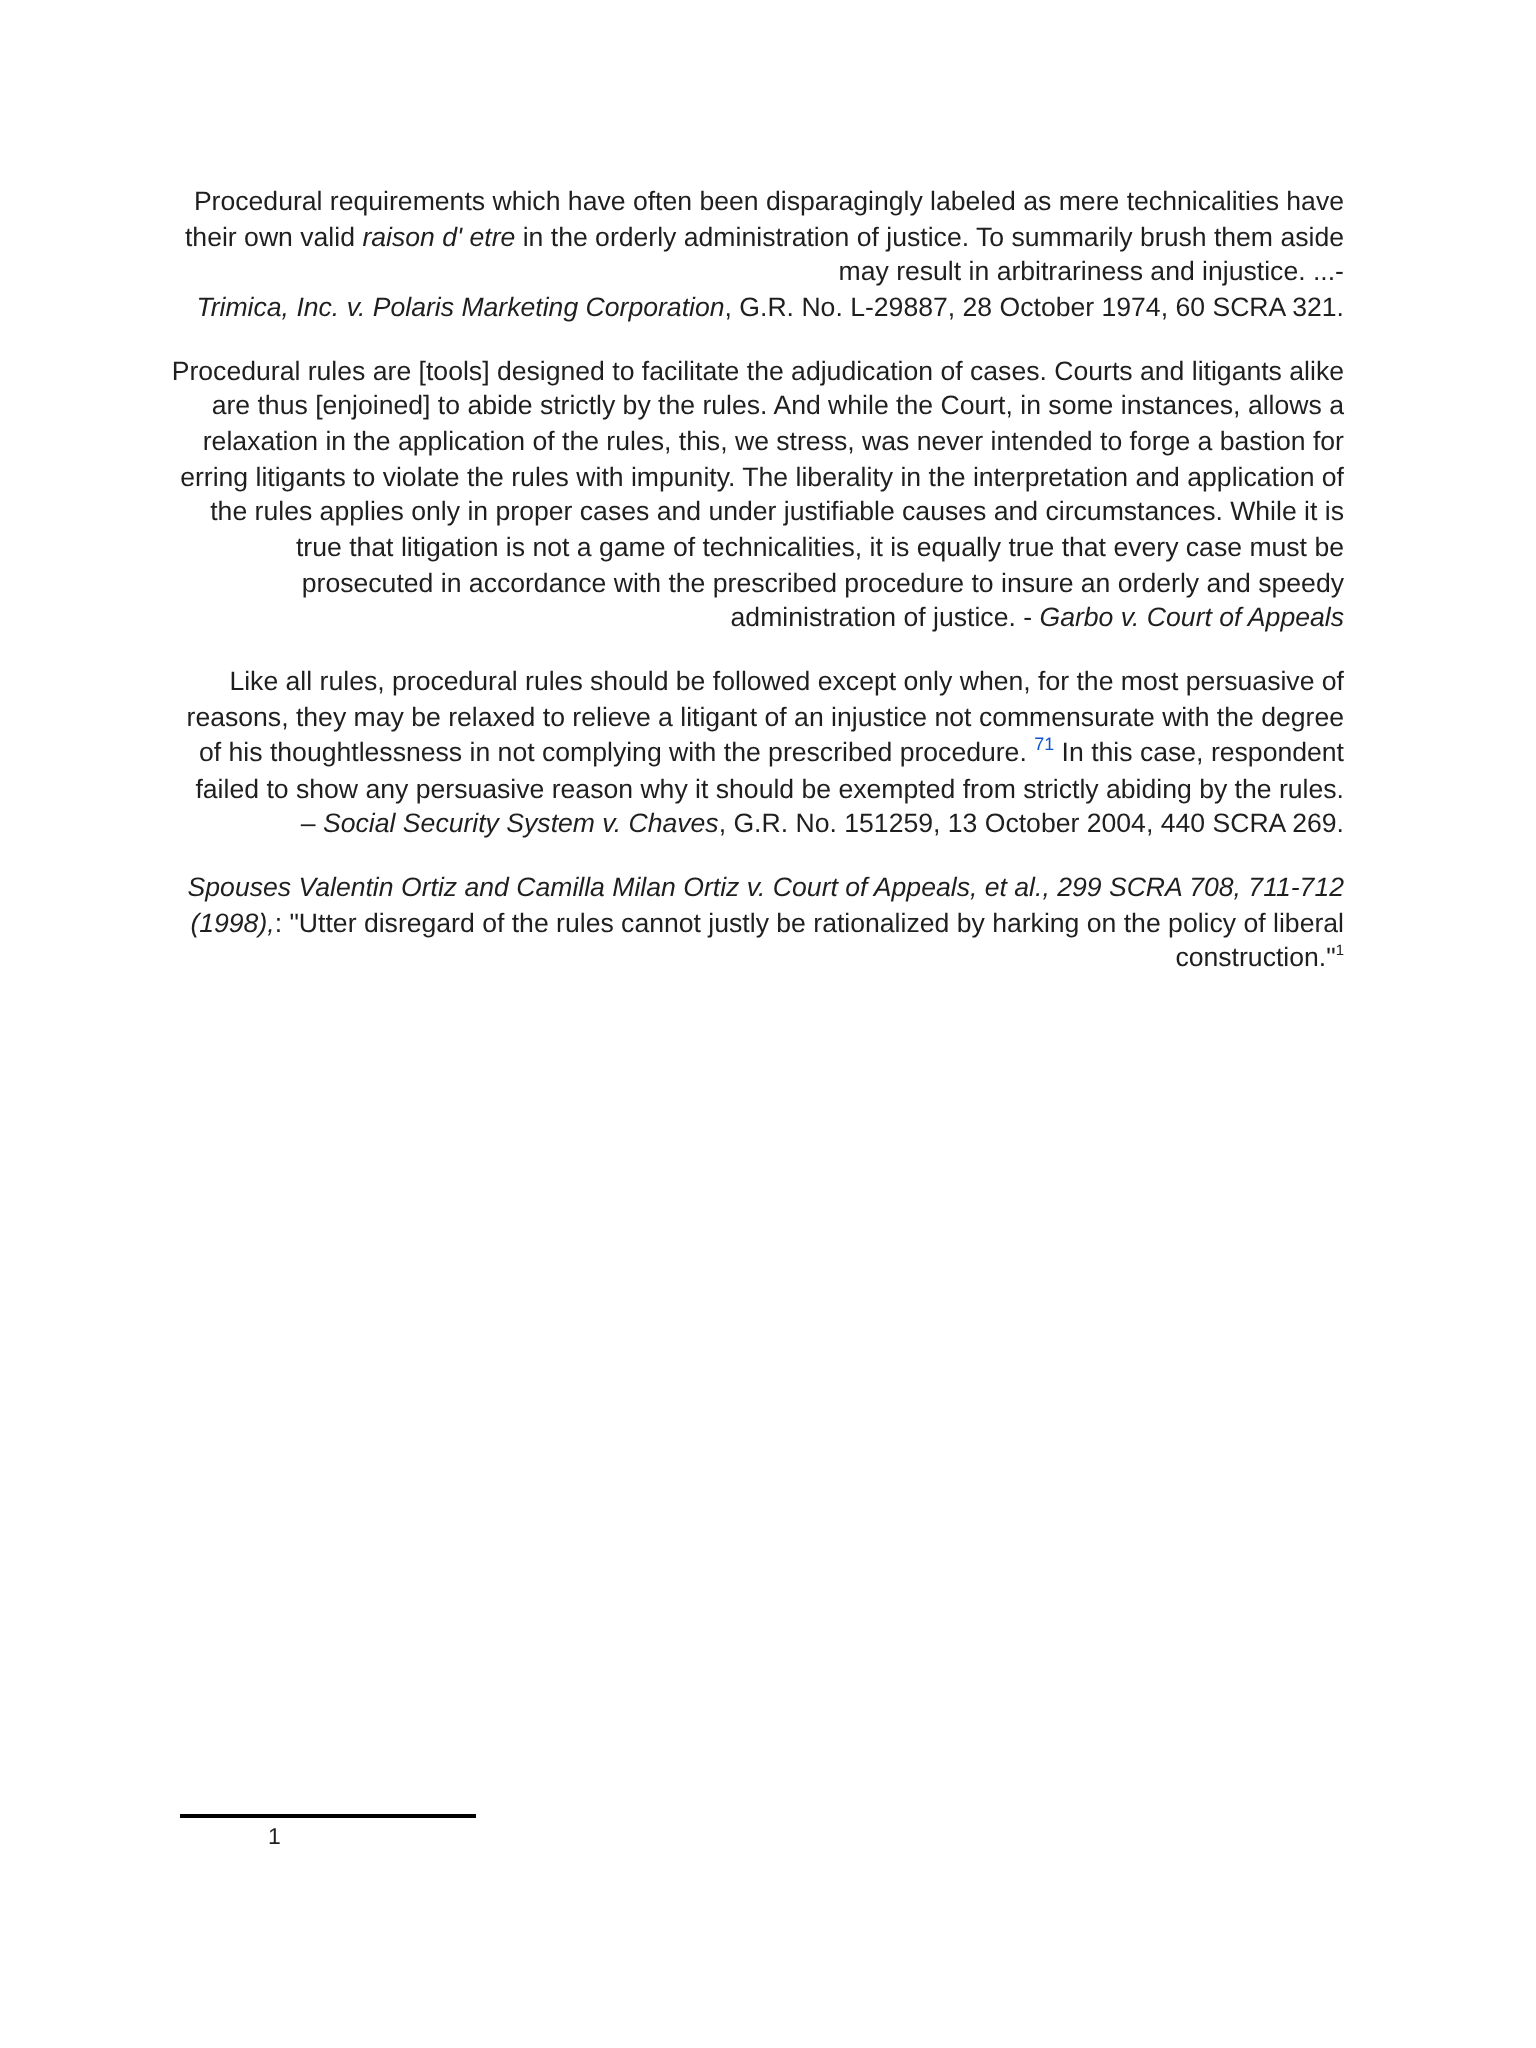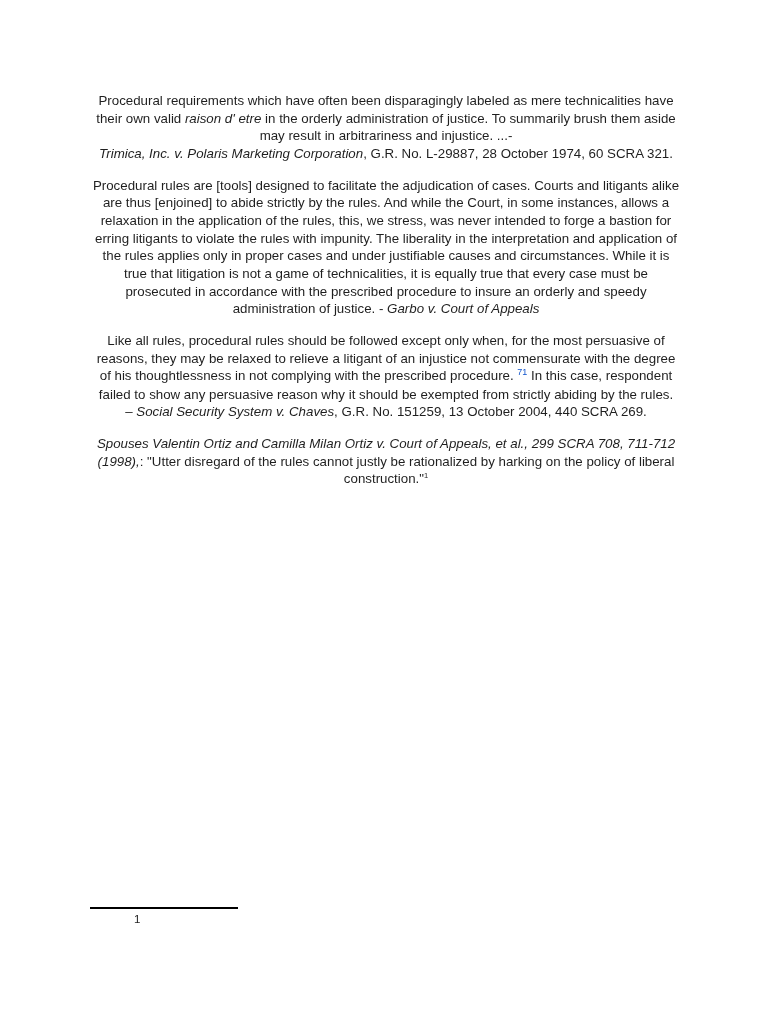--- a/index.html
+++ b/index.html
@@ -18,26 +18,26 @@
   .page {
     position: absolute;
     left: 0;
     top: 0;
     width: 768px;
     height: 1024px;
     background: #ffffff;
   }
   .doc-body {
     position: absolute;
-    left: 90px;
+    left: 80px;
     top: 92px;
     width: 592px;
     font-size: 13.3px;
     line-height: 1.33;
-    text-align: center;
+    text-align: right;
   }
   .doc-body p {
     margin: 0 0 14px 0;
   }
   .seg-normal { font-style: normal; }
   .seg-italic { font-style: italic; }
   .seg-footnote-link {
     color: var(--link-color, #1155cc);
     vertical-align: super;
     font-size: 9px;

